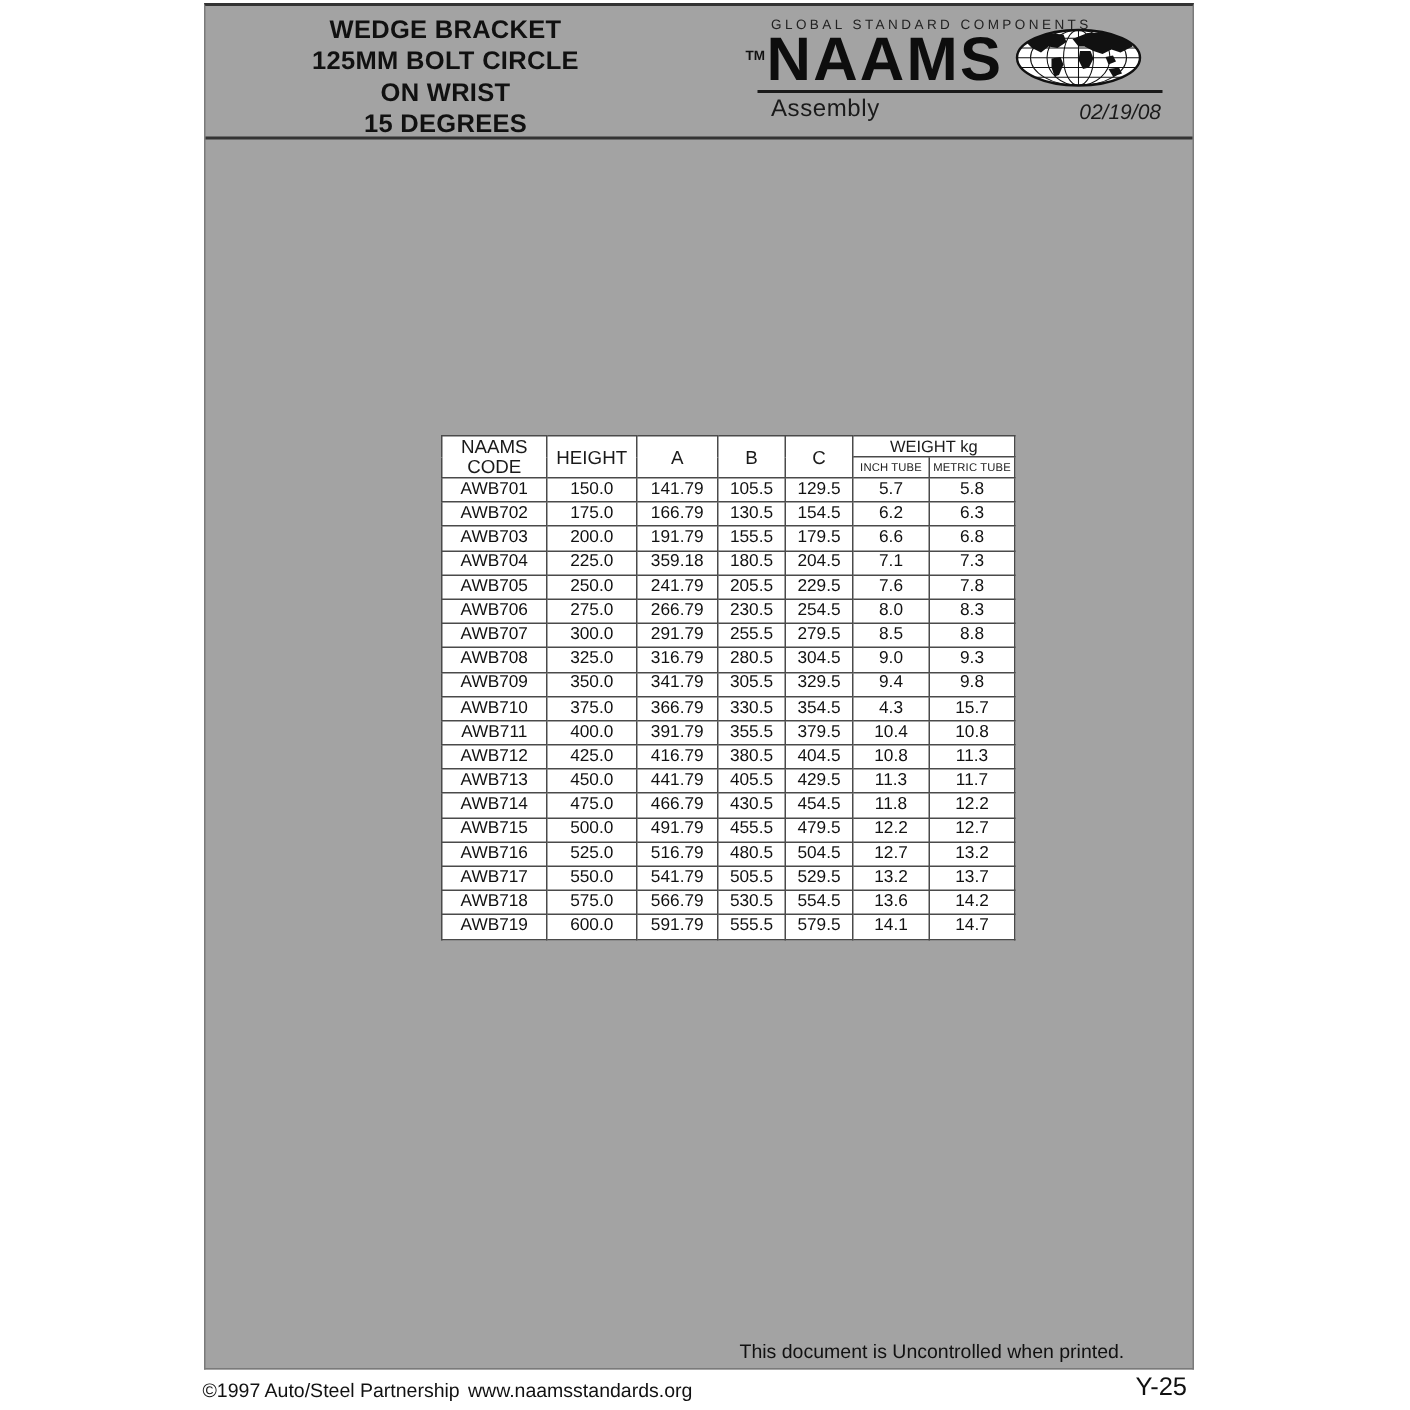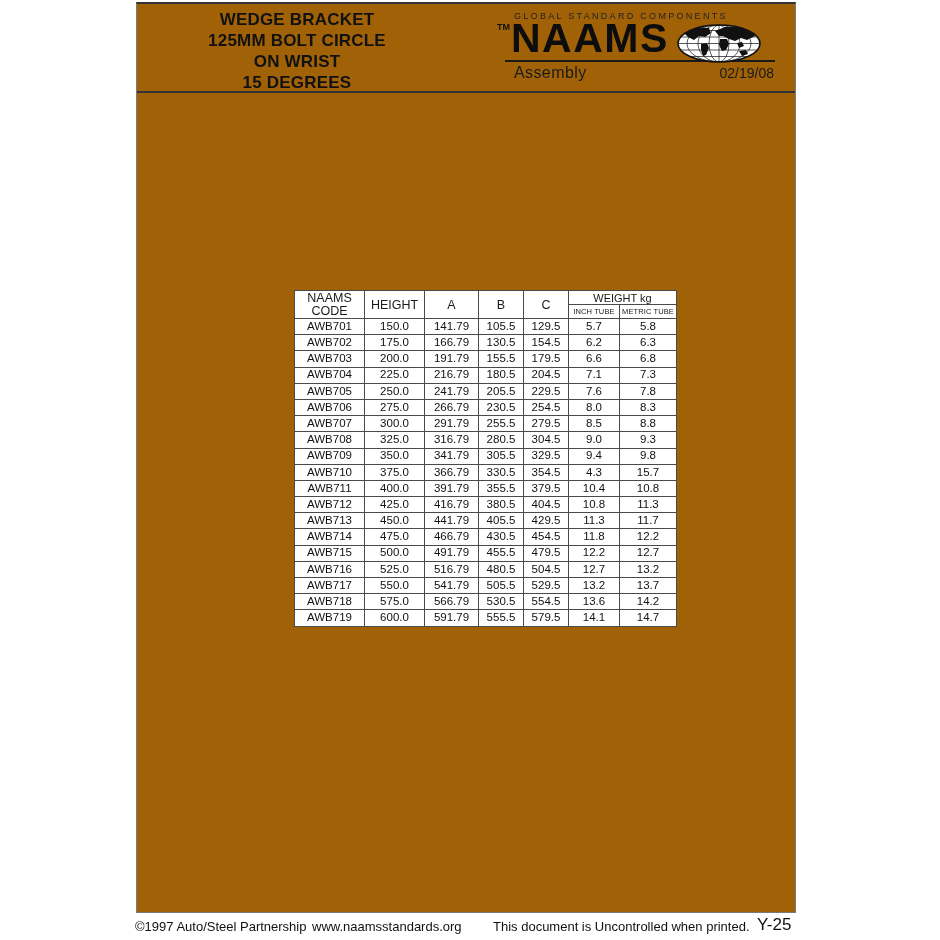--- a/index.html
+++ b/index.html
@@ -3,69 +3,69 @@
 <meta charset="utf-8">
 <style>
   html,body { margin:0; padding:0; }
   body {
     width:940px; height:940px; background:#ffffff; position:relative;
     font-family:"Liberation Sans", sans-serif; color:#1a1a1a;
     -webkit-font-smoothing:antialiased;
   }
   .page-box {
     position:absolute; left:136px; top:2px; width:658px; height:908px;
-    border:1px solid #7a7a7a; border-top:2px solid #333; background:#a16207;
+    border:1px solid #7a7a7a; border-top:2px solid #333; background:#a3a3a3;
   }
   .header {
     position:absolute; left:0; top:0; width:100%; height:87px;
     border-bottom:2px solid #333;
   }
   .title-block {
     position:absolute; left:8px; top:5px; width:304px; text-align:center;
     font-weight:bold; font-size:17px; line-height:21px; letter-spacing:0.2px; color:#111;
   }
   .logo-block { position:absolute; left:360px; top:7px; width:280px; }
   .tagline {
     font-size:9px; letter-spacing:2.3px; margin-left:17px; white-space:nowrap;
     color:#222; font-weight:normal;
   }
-  .brand-row { display:flex; align-items:flex-start; margin-top:2px; height:33px; }
+  .brand-row { display:flex; align-items:center; margin-top:2px; height:33px; }
   .tm { font-size:9px; font-weight:bold; line-height:1; margin-bottom:4px; color:#111; }
   .brand-name {
     font-size:41px; font-weight:bold; line-height:31px; letter-spacing:1.5px;
     margin-left:1px; color:#0d0d0d;
   }
   .globe-wrap { margin-left:6px; margin-bottom:-3px; }
   .logo-rule { border-top:2px solid #1a1a1a; margin:4px 2px 0 8px; height:0; }
   .logo-sub {
-    display:flex; justify-content:space-between; align-items:center;
+    display:flex; justify-content:space-between; align-items:flex-end;
     margin-top:2px; padding:0 3px 0 17px;
   }
   .division { font-size:16px; letter-spacing:0.4px; }
-  .date { font-size:14px; }
+  .date { font-size:14px;font-style:italic; }
 
   .spec-table {
     position:absolute; left:157px; top:286px; border-collapse:collapse;
     table-layout:fixed; background:#fff;
   }
   .spec-table th, .spec-table td {
     border:1px solid #4a4a4a; text-align:center; vertical-align:middle;
     padding:0; font-weight:normal; overflow:hidden; white-space:nowrap;
   }
   .spec-table td { font-size:11.5px; height:15.2px; line-height:1; color:#111; }
   .h-main { font-size:12.5px; }
   .h-two-line { font-size:12.5px; line-height:13px; }
   .h-bottom { vertical-align:bottom; padding-bottom:2px; }
   .h-group { font-size:11px; height:13px; }
   .h-sub { font-size:7.5px; height:13px; letter-spacing:0.1px;margin-left:48px; }
 
   .footer-item { position:absolute; font-size:13px; white-space:nowrap; color:#111;text-align:center; }
   .f-copyright { left:135px; top:919px; }
   .f-website   { left:312px; top:919px; }
-  .f-notice    { left:493px; top:919px; }
+  .f-notice    { left:493px; top:893px; }
   .f-page      { left:757px; top:915px; font-size:17px; }
 </style>
 </head>
 <body>
 
 <div class="page-box">
 
   <div class="header">
 
     <div class="title-block">
@@ -170,21 +170,21 @@
           <td>200.0</td>
           <td>191.79</td>
           <td>155.5</td>
           <td>179.5</td>
           <td>6.6</td>
           <td>6.8</td>
         </tr>
         <tr>
           <td>AWB704</td>
           <td>225.0</td>
-          <td>216.79</td>
+          <td>359.18</td>
           <td>180.5</td>
           <td>204.5</td>
           <td>7.1</td>
           <td>7.3</td>
         </tr>
         <tr>
           <td>AWB705</td>
           <td>250.0</td>
           <td>241.79</td>
           <td>205.5</td>

